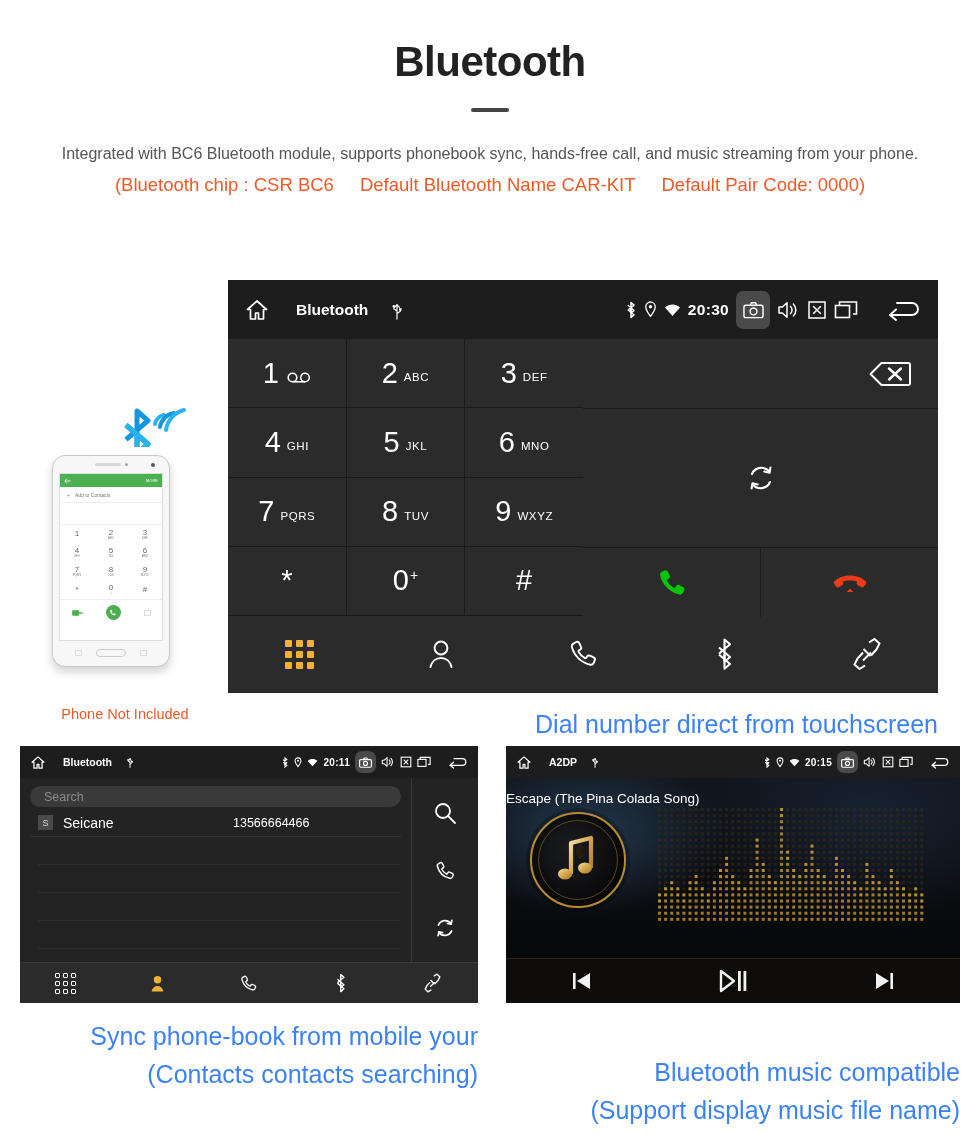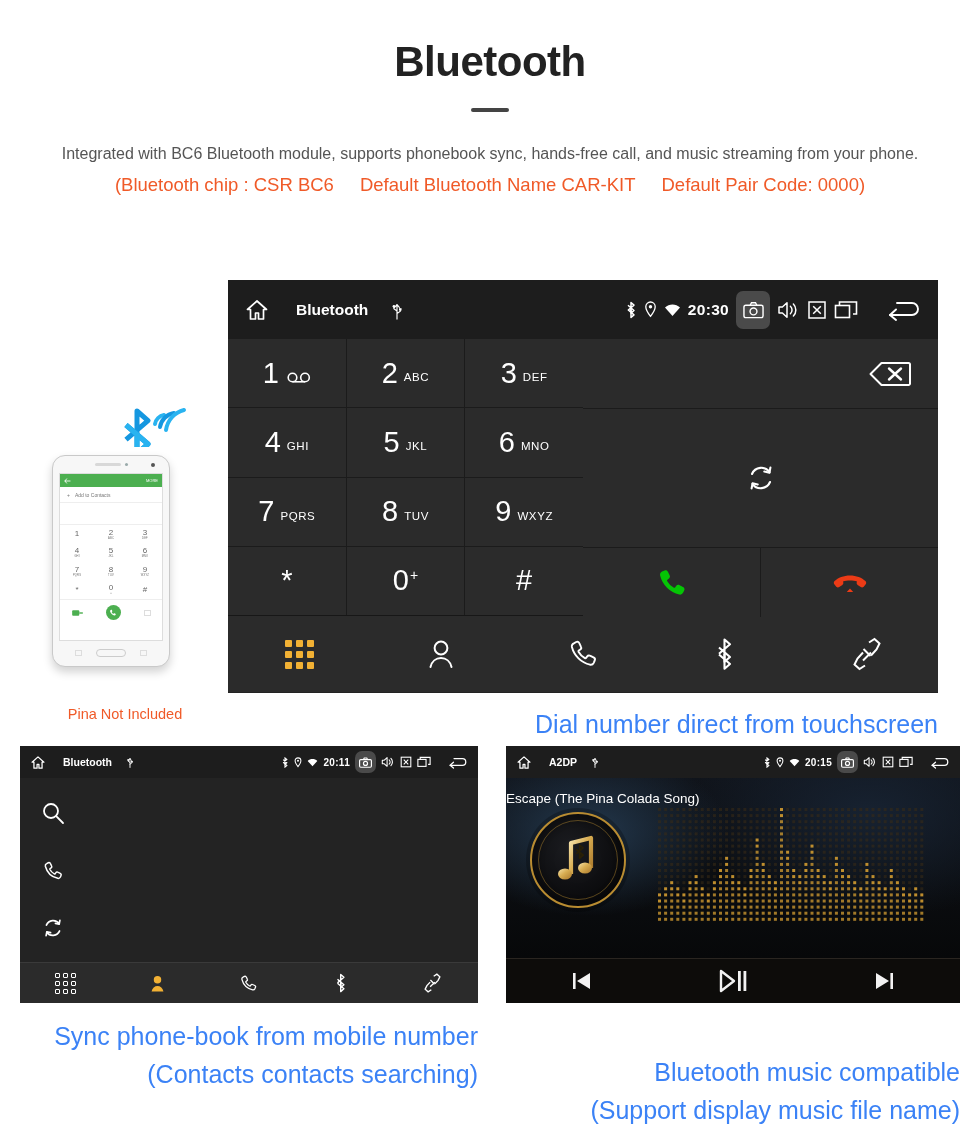--- a/index.html
+++ b/index.html
@@ -517,21 +517,21 @@
         </span>
         <span class="sqr"></span>
       </div>
     </div>
     <div class="home">
       <span class="sqr"></span>
       <span class="hbtn"></span>
       <span class="sqr"></span>
     </div>
   </div>
-  <div class="notincl">Pina Not Included</div>
+  <div class="notincl">Phone Not Included</div>
 </div>
 
 <div class="unit" id="phonebook">
   <div class="sysbar">
     <span class="home">
       <svg width="16" height="15" viewBox="0 0 24 24">
           <path d="M12 3L2.5 11.5h3V21h5v-6h3v6h5v-9.5h3z" fill="none" stroke="#fff" stroke-width="2" stroke-linejoin="round"></path>
         </svg>
     </span>
     <span class="title">Bluetooth</span>
@@ -591,20 +591,36 @@
       <span>
         <svg width="19" height="13" viewBox="0 0 34 22">
             <path d="M2 16h22a6 6 0 000-12H9" fill="none" stroke="#fff" stroke-width="2.2" stroke-linecap="round"></path>
             <path d="M8 10.5L2 16l6 5" fill="none" stroke="#fff" stroke-width="2.2" stroke-linejoin="round" stroke-linecap="round"></path>
           </svg>
       </span>
     </span>
   </div>
 
   <div class="body">
+    <div class="list">
+      <div class="searchbar">
+        <span>Search</span>
+      </div>
+      <div id="contact-rows">
+          <div class="contact-row">
+            <span class="initial">S</span>
+            <span class="cname">Seicane</span>
+            <span class="cnum">13566664466</span>
+          </div>
+        </div>
+      <div class="empty-row"></div>
+      <div class="empty-row"></div>
+      <div class="empty-row"></div>
+      <div class="empty-row"></div>
+    </div>
     <div class="rail">
       <span>
         <svg width="24" height="24" viewBox="0 0 24 24">
             <circle cx="10" cy="10" r="7" fill="none" stroke="#fff" stroke-width="1.8"></circle>
             <path d="M15.2 15.2L22 22" stroke="#fff" stroke-width="1.8" stroke-linecap="round"></path>
           </svg>
       </span>
       <span>
         <svg width="22" height="22" viewBox="0 0 32 32">
             <path d="M9.2 4c1.3-.6 2.6 0 3.1 1.2l1.7 3.6c.5 1 .2 2.1-.7 2.7l-1.5 1.1c-.4.3-.5.8-.3 1.2a16 16 0 006.4 6.4c.4.2.9.1 1.2-.3l1.1-1.5c.6-.9 1.7-1.2 2.7-.7l3.6 1.7c1.2.6 1.8 1.9 1.2 3.1l-1 2.3c-.7 1.5-2.2 2.2-3.7 1.9A24.6 24.6 0 014.9 9c-.3-1.5.4-3 1.9-3.7z" fill="none" stroke="#fff" stroke-width="2.2" stroke-linejoin="round"></path>
@@ -662,21 +678,21 @@
             <path d="M18 5.5l5.5-3.5 5 4.5-3 6-5.5 6" fill="none" stroke="#fff" stroke-width="2.3"></path>
             <path d="M14 28.5L8.5 32l-5-4.5 3-6 5.5-6" fill="none" stroke="#fff" stroke-width="2.3"></path>
             <path d="M20 15.5l-8 8M12.5 12l7 7" stroke="#fff" stroke-width="2.3"></path>
           </svg>
       </span>
     </div>
   </div>
 </div>
 
 <div class="cap" id="cap-phonebook">
-  <div>Sync phone-book from mobile number</div>
+  <div>Sync phone-book from mobile your</div>
   <div>(Contacts contacts searching)</div>
 </div>
 
 <div class="unit" id="music">
   <div class="sysbar">
     <span class="home">
       <svg width="16" height="15" viewBox="0 0 24 24">
           <path d="M12 3L2.5 11.5h3V21h5v-6h3v6h5v-9.5h3z" fill="none" stroke="#fff" stroke-width="2" stroke-linejoin="round"></path>
         </svg>
     </span>

